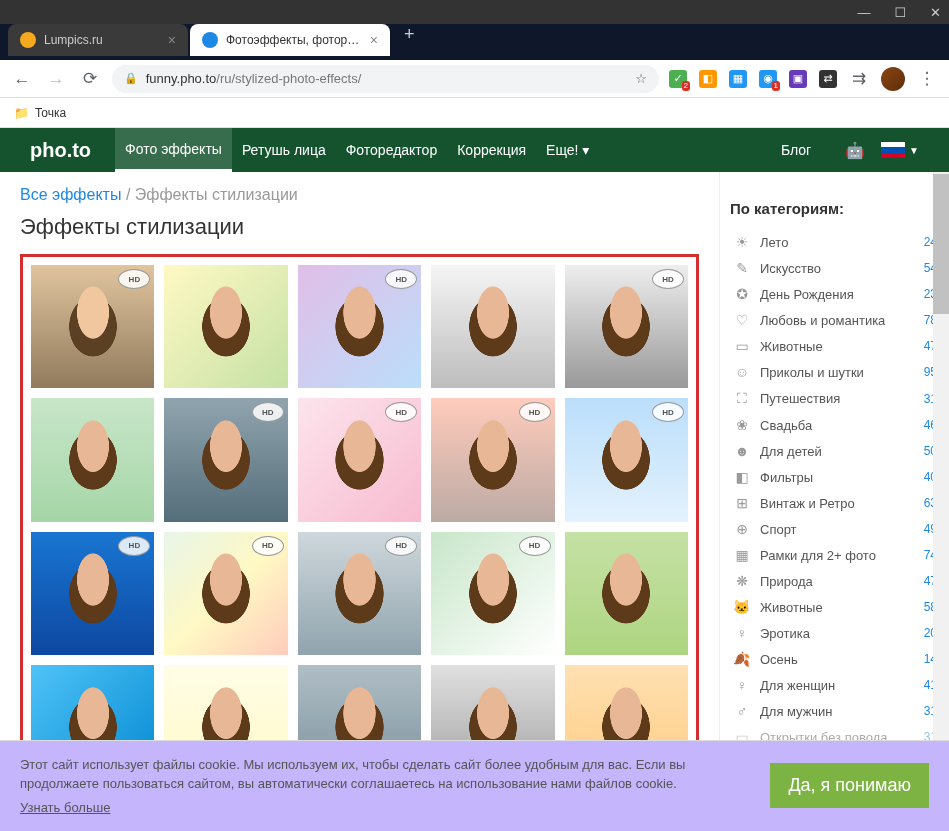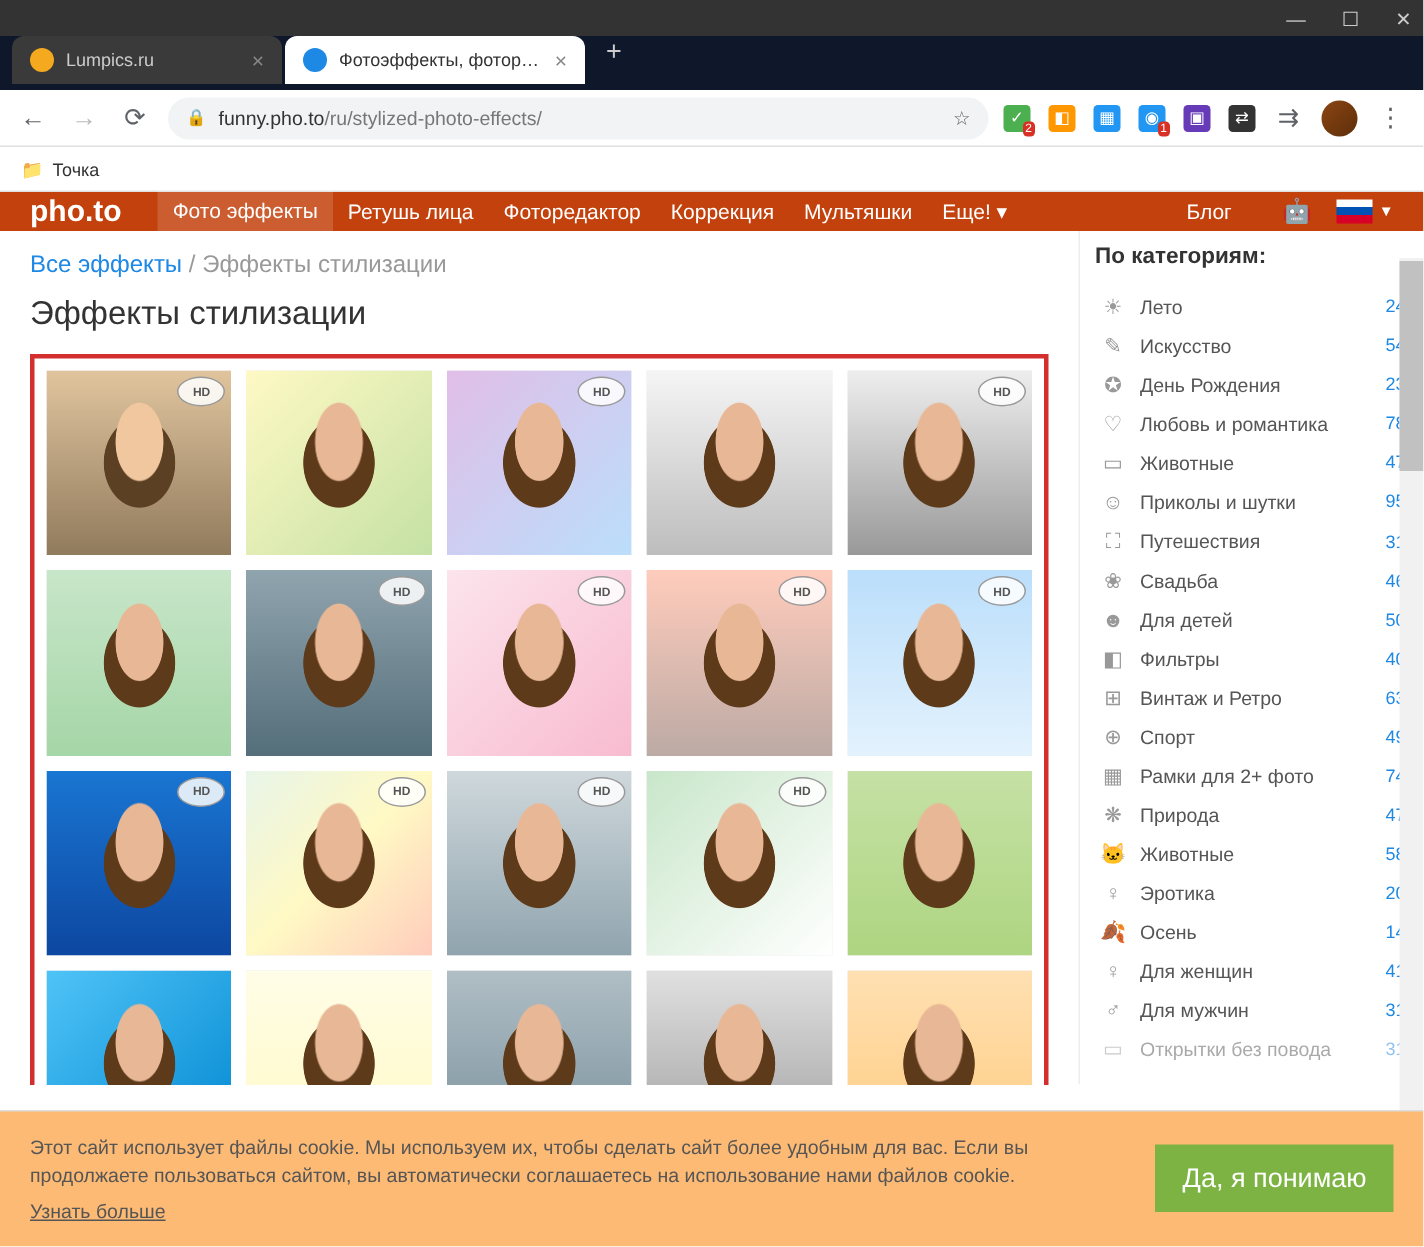--- a/index.html
+++ b/index.html
@@ -19,44 +19,44 @@
 .url{flex:1;background:#f1f3f4;border-radius:15px;height:28px;display:flex;align-items:center;padding:0 12px;font-size:13px;color:#333}
 .url .lock{color:#5f6368;margin-right:8px;font-size:11px}
 .url .domain{color:#333}
 .url .path{color:#777}
 .url .star{margin-left:auto;color:#5f6368}
 .ext{width:18px;height:18px;display:flex;align-items:center;justify-content:center;font-size:11px;position:relative;cursor:pointer}
 .ext .badge{position:absolute;bottom:-3px;right:-3px;background:#d93025;color:#fff;border-radius:3px;font-size:8px;padding:0 2px;line-height:10px}
 .avatar{width:24px;height:24px;border-radius:50%;background:linear-gradient(135deg,#8b4513,#5d2e0a)}
 .bookmarks{height:30px;background:#fff;border-bottom:1px solid #e0e0e0;display:flex;align-items:center;padding:0 14px;font-size:12px;color:#333}
 .bookmarks .folder{color:#f4b400;margin-right:6px}
-.sitenav{height:26px;background:#c2410c;display:flex;align-items:center;padding:0 20px;color:#fff;font-size:14px}
+.sitenav{height:44px;background:#14532d;display:flex;align-items:center;padding:0 30px;color:#fff;font-size:14px}
 .logo{font-size:20px;font-weight:bold;margin-right:24px}
 .navitem{padding:0 10px;cursor:pointer;height:44px;display:flex;align-items:center;white-space:nowrap}
 .navitem.active{background:rgba(255,255,255,0.15);border-bottom:3px solid #fff}
 .navspacer{flex:1}
 .navicon{padding:0 8px;font-size:16px}
 .flag{width:24px;height:16px;background:linear-gradient(#fff 33%,#0052b4 33%,#0052b4 66%,#d80027 66%);margin-left:8px}
 .content{display:flex;height:calc(100% - 172px - 90px);overflow:hidden}
 .main{flex:1;padding:14px 20px;overflow-y:auto}
 .breadcrumb{font-size:16px;color:#999;margin-bottom:10px}
 .breadcrumb a{color:#1e88e5;text-decoration:none}
 .pagetitle{font-size:22px;font-weight:normal;color:#333;margin-bottom:14px}
 .gallery{border:3px solid #d32f2f;padding:8px;display:grid;grid-template-columns:repeat(5,1fr);gap:10px}
 .thumb{aspect-ratio:1;background:#eee;position:relative;cursor:pointer;overflow:hidden}
 .thumb .hd{position:absolute;top:4px;right:4px;background:rgba(255,255,255,0.85);border:1px solid #999;border-radius:50%;width:32px;height:20px;font-size:8px;font-weight:bold;color:#555;display:flex;align-items:center;justify-content:center}
 .face{width:100%;height:100%;position:relative;display:flex;align-items:center;justify-content:center}
-.sidebar{width:230px;padding:8px 10px;border-left:1px solid #eee;overflow-y:auto;font-size:13px}
+.sidebar{width:230px;padding:28px 10px;border-left:1px solid #eee;overflow-y:auto;font-size:13px}
 .sidetitle{font-size:15px;font-weight:bold;color:#333;margin-bottom:12px}
 .cat{display:flex;align-items:center;padding:5px 2px;color:#555;cursor:pointer}
 .cat .ico{width:20px;color:#999;font-size:14px;text-align:center;margin-right:8px}
 .cat .name{flex:1}
 .cat .count{color:#1e88e5;font-size:12px}
 .cat:last-child{opacity:0.5}
-.cookie{position:absolute;bottom:0;left:0;right:0;background:#fdba74;border-top:1px solid #ddd;padding:14px 20px;display:flex;align-items:center;font-size:13px;color:#555}
+.cookie{position:absolute;bottom:0;left:0;right:0;background:#c4b5fd;border-top:1px solid #ddd;padding:14px 20px;display:flex;align-items:center;font-size:13px;color:#555}
 .cookie .text{flex:1;line-height:1.5}
 .cookie .learn{text-decoration:underline;cursor:pointer;display:inline-block;margin-top:4px}
 .cookie .accept{background:#7cb342;color:#fff;border:none;padding:12px 18px;font-size:18px;cursor:pointer;margin-left:36px}
 .scrollbar{position:absolute;right:0;top:172px;bottom:90px;width:16px;background:#f1f1f1}
 .scrollthumb{background:#c1c1c1;width:100%;height:140px;margin-top:2px}
 
 .t1{background:linear-gradient(#d4b896,#8b7355);filter:sepia(0.3)}
 .t2{background:linear-gradient(135deg,#fff9c4,#c5e1a5)}
 .t3{background:linear-gradient(135deg,#e1bee7,#bbdefb)}
 .t4{background:linear-gradient(#f5f5f5,#bdbdbd)}
@@ -128,21 +128,20 @@
   <span class="folder">📁</span>
   <span>Точка</span>
 </div>
 
 <div class="sitenav">
   <div class="logo">pho.to</div>
   <div class="navitem active">Фото эффекты</div>
   <div class="navitem">Ретушь лица</div>
   <div class="navitem">Фоторедактор</div>
   <div class="navitem">Коррекция</div>
-  <div class="navitem">Мультяшки</div>
   <div class="navitem">Еще! ▾</div>
   <div class="navspacer"></div>
   <div class="navitem">Блог</div>
   <div class="navicon"></div>
   <div class="navicon">🤖</div>
   <div class="flag"></div>
   <span style="margin-left:4px;font-size:10px">▼</span>
 </div>
 
 <div class="content">

